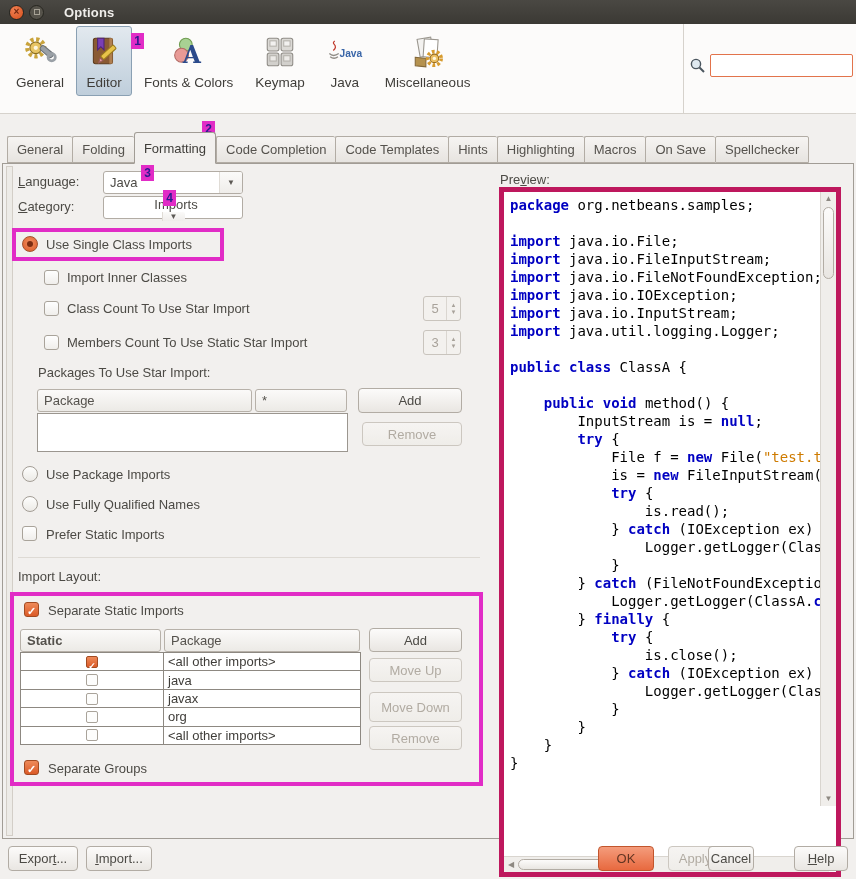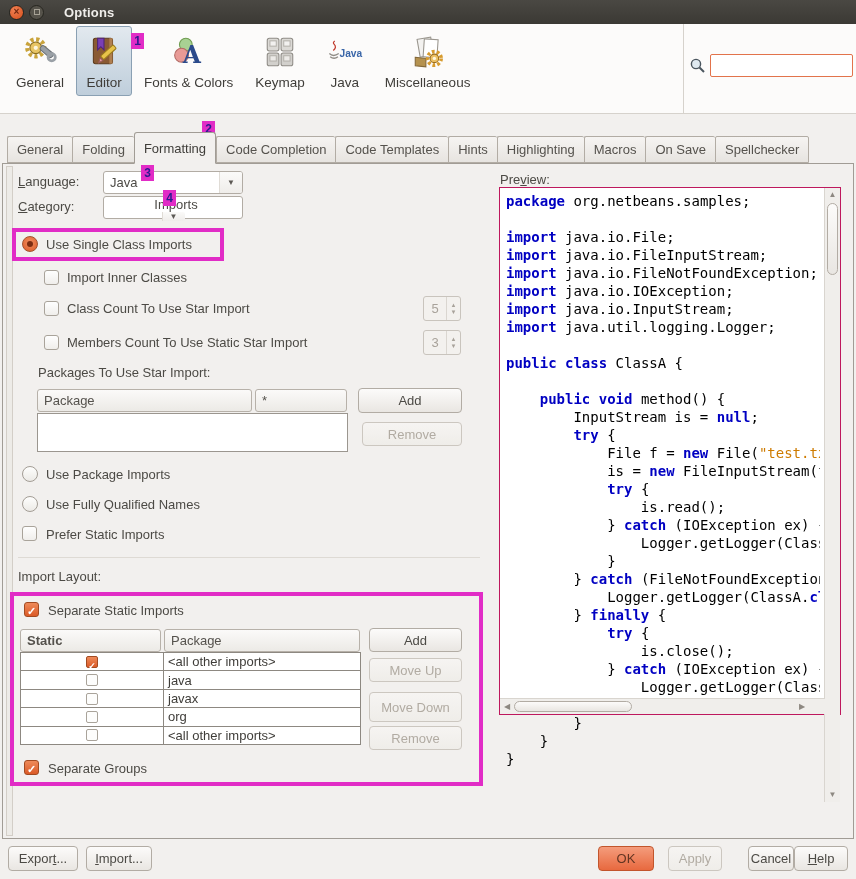--- a/index.html
+++ b/index.html
@@ -66,21 +66,21 @@
   .itable{position:absolute;left:20px;top:652px;width:341px;height:93px;border:1px solid #8d8881;background:#fff;display:flex;flex-direction:column;}
   .irow{flex:1;display:flex;border-bottom:1px solid #8d8881;}
   .irow:last-child{border-bottom:none;}
   .icell-static{width:143px;border-right:1px solid #8d8881;display:flex;align-items:center;justify-content:center;}
   .icell-pkg{flex:1;display:flex;align-items:center;padding-left:4px;font-size:13px;color:#3f3d39;white-space:nowrap;overflow:hidden;}
   .tcb{width:12px;height:12px;border:1px solid #a9a39a;border-radius:2px;background:#fdfdfc;text-align:center;}
   .tcb.on{background:linear-gradient(#ee8a59,#db5a27);border-color:#a24a21;}
   .tcb.on::after{content:"✓";color:#fff;font-size:9px;font-weight:bold;line-height:11px;}
 
   
-  .codebox{position:absolute;left:499px;top:187px;width:342px;height:528px;background:#fff;border:1px solid #be185d;}
+  .codebox{position:absolute;left:499px;top:187px;width:342px;height:690px;background:#fff;border:5px solid #be185d;}
   .codelines{position:absolute;left:6px;top:4px;width:314px;height:595px;overflow:hidden;font-family:"DejaVu Sans Mono","Liberation Mono",monospace;font-size:14px;line-height:18px;white-space:pre;color:#000;}
   .codelines .kw{color:#0000c2;font-weight:bold;}
   .codelines .str{color:#ce7b00;}
   .vsb{position:absolute;right:0;top:0;width:16px;height:614px;background:#f0eeeb;border-left:1px solid #d9d5cf;}
   .vsb .sarrow{position:absolute;left:0;width:15px;height:14px;color:#8d8881;font-size:8px;text-align:center;line-height:14px;}
   .vthumb{position:absolute;left:2px;top:15px;width:11px;height:72px;background:linear-gradient(#fcfbfa,#e9e6e2);border:1px solid #b2aca4;border-radius:6px;}
   .hsb{position:absolute;left:0;bottom:0;width:325px;height:16px;background:#f0eeeb;border-top:1px solid #d9d5cf;}
   .hsb .sarrow{position:absolute;top:0;width:14px;height:15px;color:#8d8881;font-size:8px;text-align:center;line-height:15px;}
   .hthumb{position:absolute;left:14px;top:2px;width:118px;height:11px;background:linear-gradient(#fcfbfa,#e9e6e2);border:1px solid #b2aca4;border-radius:6px;}
 
@@ -321,21 +321,21 @@
     <div class="hthumb"></div>
     <span class="sarrow" style="right:16px;">▶</span>
   </div>
 </div>
 
 <div class="footer">
   <button class="btn" style="left:8px;width:70px;">Expor<u>t</u>...</button>
   <button class="btn" style="left:86px;width:66px;"><u>I</u>mport...</button>
   <button class="btn primary" style="left:598px;width:56px;">OK</button>
   <button class="btn dis" style="left:662px;width:54px;margin-left:6px;">Apply</button>
-  <button class="btn" style="left:748px;width:46px;">Cancel</button>
+  <button class="btn" style="left:708px;width:46px;">Cancel</button>
   <button class="btn" style="left:794px;width:54px;"><u>H</u>elp</button>
 </div>
 
 <div class="anno-box" style="left:12px;top:228px;width:212px;height:33px;"></div>
 <div class="anno-box" style="left:10px;top:592px;width:473px;height:194px;"></div>
 <div class="badge" style="left:131px;top:33px;">1</div>
 <div class="badge" style="left:202px;top:121px;">2</div>
 <div class="badge" style="left:141px;top:165px;">3</div>
 <div class="badge" style="left:163px;top:190px;">4</div>
 

